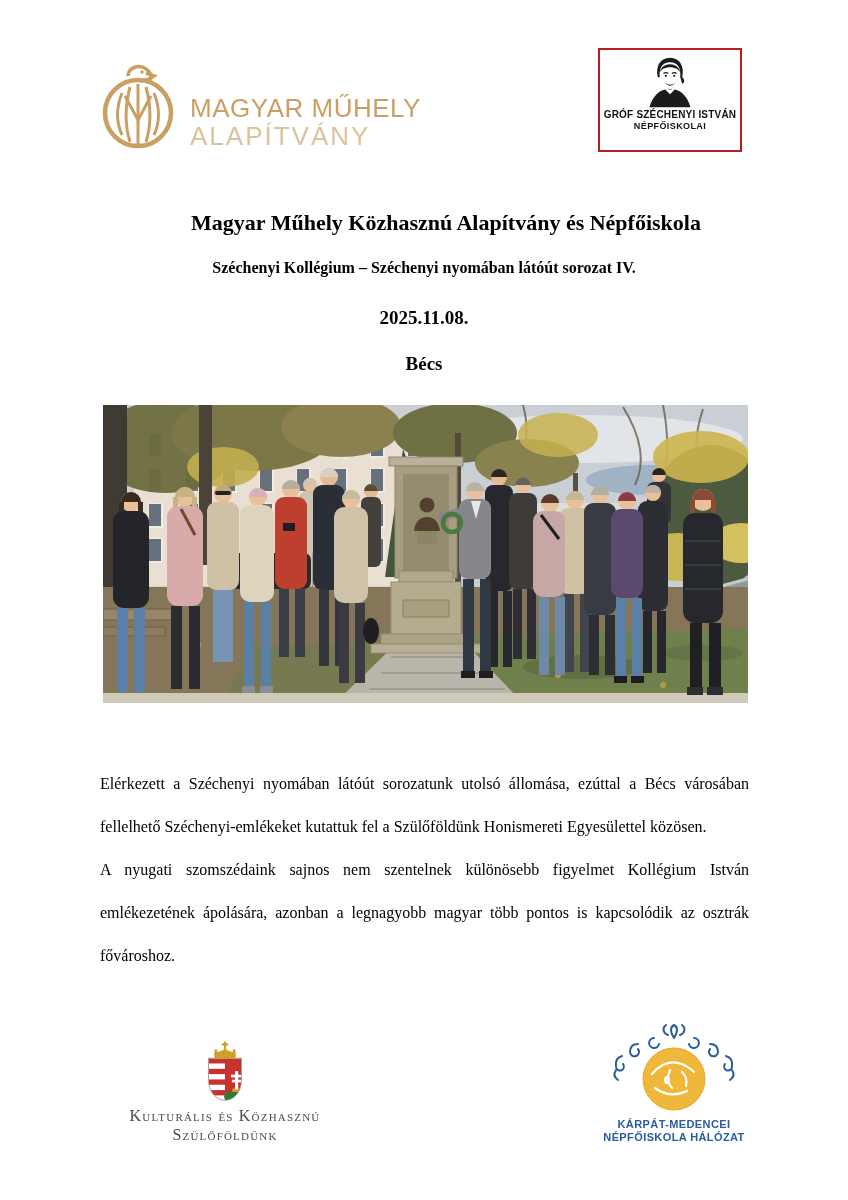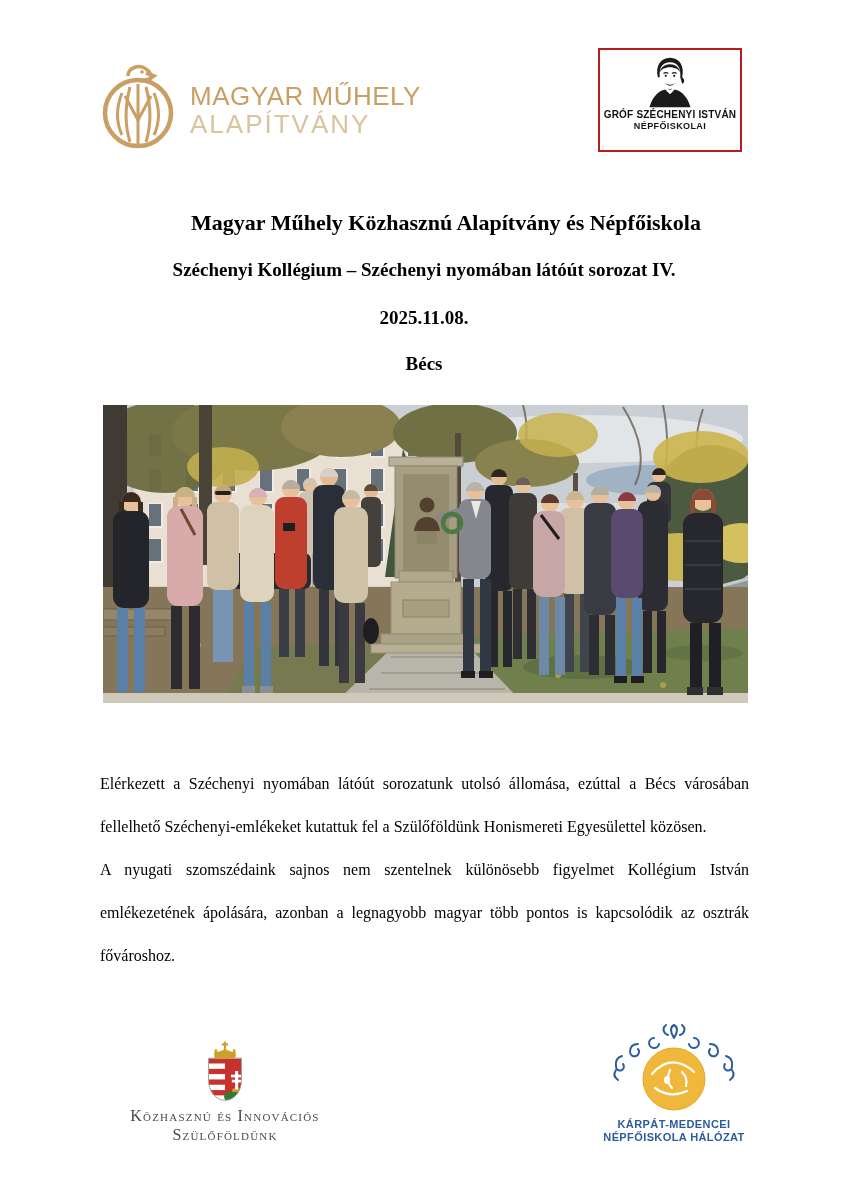--- a/index.html
+++ b/index.html
@@ -1,36 +1,36 @@
 <!DOCTYPE html>
 <html><head>
 <meta charset="utf-8">
 <style>
   html,body{margin:0;padding:0;background:#ffffff;}
   .page{position:relative;width:848px;height:1200px;background:#fff;overflow:hidden;
         font-family:"Liberation Serif",serif;color:#000;}
 
   
-  .mm-logo{position:absolute;left:100px;top:60px;display:flex;align-items:flex-start;}
+  .mm-logo{position:absolute;left:100px;top:60px;display:flex;align-items:flex-end;}
   .mm-emblem{width:78px;height:90px;}
   .mm-text{margin-left:12px;padding-top:22px;font-family:"Liberation Sans",sans-serif;}
   .mm-line1{font-size:26px;font-weight:500;letter-spacing:.5px;color:#c99f63;line-height:28px;}
   .mm-line2{font-size:26px;font-weight:400;letter-spacing:2px;color:#d9c49e;line-height:28px;}
 
   .sz-logo{position:absolute;left:598px;top:48px;width:140px;height:100px;background:#fff;
            border:2px solid #b91c1c;text-align:center;font-family:Liberation Sans, sans-serif;}
   .sz-portrait{width:56px;height:56px;margin:3px auto 0;display:block;}
   .sz-line1{font-size:10px;font-weight:700;color:#111;line-height:12px;letter-spacing:.2px;}
   .sz-line2{font-size:9px;font-weight:700;color:#111;line-height:11px;letter-spacing:.4px;}
 
   
   .doc-title,.doc-subtitle,.doc-date,.doc-location{
      position:absolute;left:0;right:0;text-align:center;font-weight:bold;color:#000;}
   .doc-title{top:210px;font-size:22px;margin-left:44px;}
-  .doc-subtitle{top:259px;font-size:19px;}
+  .doc-subtitle{top:259px;font-size:16px;}
   .doc-date{top:307px;font-size:19px;}
   .doc-location{top:353px;font-size:19px;}
 
   
   .photo-wrap{position:absolute;left:103px;top:405px;width:645px;height:298px;overflow:hidden;}
   .photo-wrap svg{display:block;}
 
   
   .body-text{position:absolute;left:100px;top:762px;width:649px;}
   .body-text p{margin:0;font-size:16px;line-height:43px;text-align:justify;}
@@ -383,21 +383,21 @@
       </g>
       <path d="M12,22 h36 v24 a18,22 0 0 1 -18,22 a18,22 0 0 1 -18,-22 Z" fill="none" stroke="#9a9a94" stroke-width="1"></path>
       <path d="M18,19 q12,-12 24,0 l-1,3 h-22 Z" fill="#c9a227"></path>
       <rect x="18" y="15" width="24" height="4" rx="2" fill="#c9a227"></rect>
       <line x1="30" y1="4" x2="30" y2="11" stroke="#c9a227" stroke-width="2.4"></line>
       <line x1="26.5" y1="7" x2="33.5" y2="7" stroke="#c9a227" stroke-width="2.4"></line>
       <circle cx="20" cy="14" r="1.6" fill="#c9a227"></circle>
       <circle cx="30" cy="12.5" r="1.6" fill="#c9a227"></circle>
       <circle cx="40" cy="14" r="1.6" fill="#c9a227"></circle>
     </svg>
-    <div class="kim-line">Közhasznú és Innovációs</div>
+    <div class="kim-line">Kulturális és Közhasznú</div>
     <div class="kim-line">Szülőföldünk</div>
   </div>
 
   <div class="kmnh-logo">
     <svg class="kmnh-art" viewBox="0 0 132 92">
       <g fill="none" stroke="#2b5c9e" stroke-width="2" stroke-linecap="round">
         <path d="M66,14 C62,8 62,3 66,1 C70,3 70,8 66,14"></path>
         <path d="M60,11 C55,9 54,4 58,1"></path>
         <path d="M72,11 C77,9 78,4 74,1"></path>
         <path d="M46,14 a5,5 0 1 0 5,6"></path>

